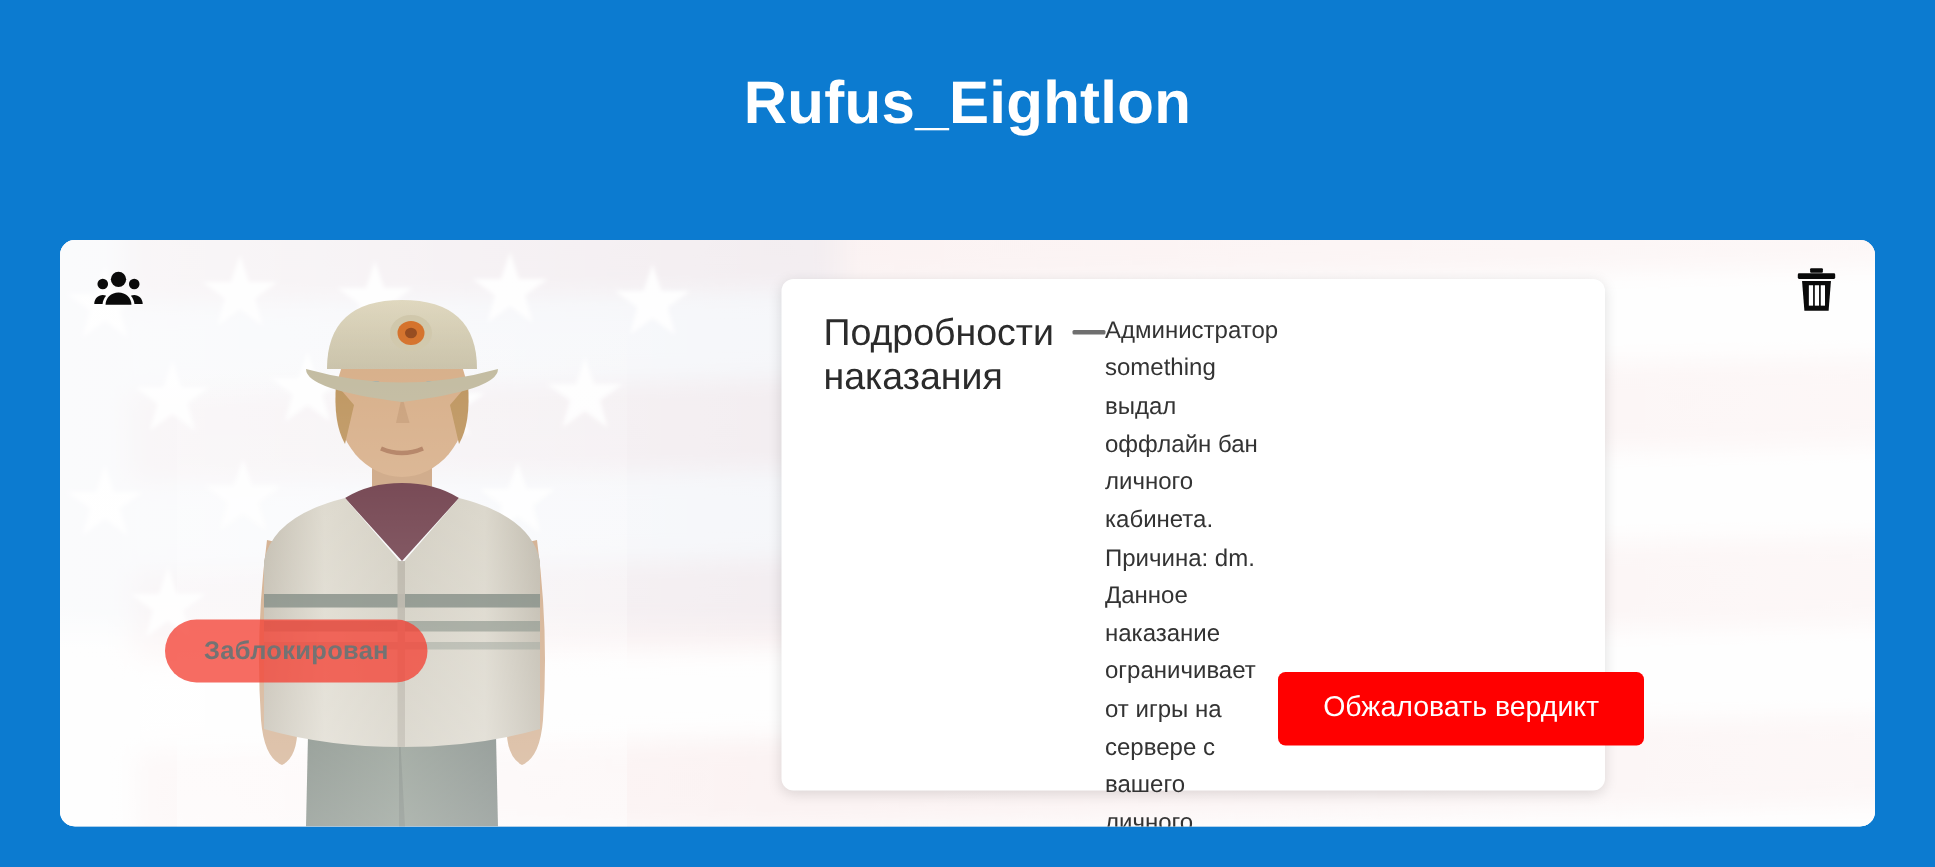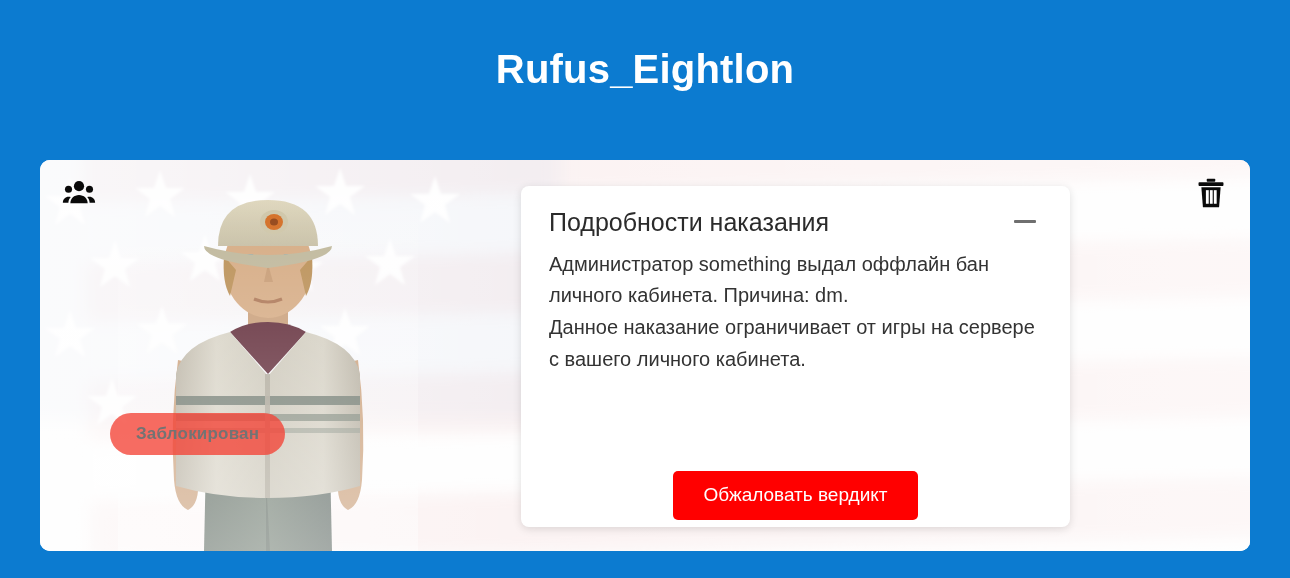--- a/index.html
+++ b/index.html
@@ -134,21 +134,21 @@
     left: 481px;
     top: 26px;
     width: 549px;
     height: 341px;
     background: #ffffff;
     border-radius: 8px;
     box-shadow: 0 2px 9px rgba(0,0,0,0.13);
     z-index: 7;
     padding: 22px 28px 0 28px;
     display: flex;
-    flex-direction: column;
+    flex-direction: row;
   }
 
   .detail-head {
     display: flex;
     align-items: flex-start;
     justify-content: space-between;
     margin-bottom: 12px;
   }
   .detail-title {
     font-size: 25px;
@@ -168,29 +168,29 @@
   }
   .collapse-btn .bar {
     display: block;
     width: 22px;
     height: 3px;
     background: #6f6f6f;
     border-radius: 1px;
   }
 
   .detail-body p {
-    font-size: 20px;
+    font-size: 16px;
     line-height: 1.58;
     color: #333333;
   }
   .detail-body p + p { }
 
   .detail-footer {
     margin-top: auto;
-    padding-bottom: 7px;
+    padding-bottom: 30px;
     display: flex;
     justify-content: center;
   }
   .appeal-button {
     background: #ff0000;
     color: #ffffff;
     border: none;
     border-radius: 5px;
     font-family: inherit;
     font-size: 19px;

